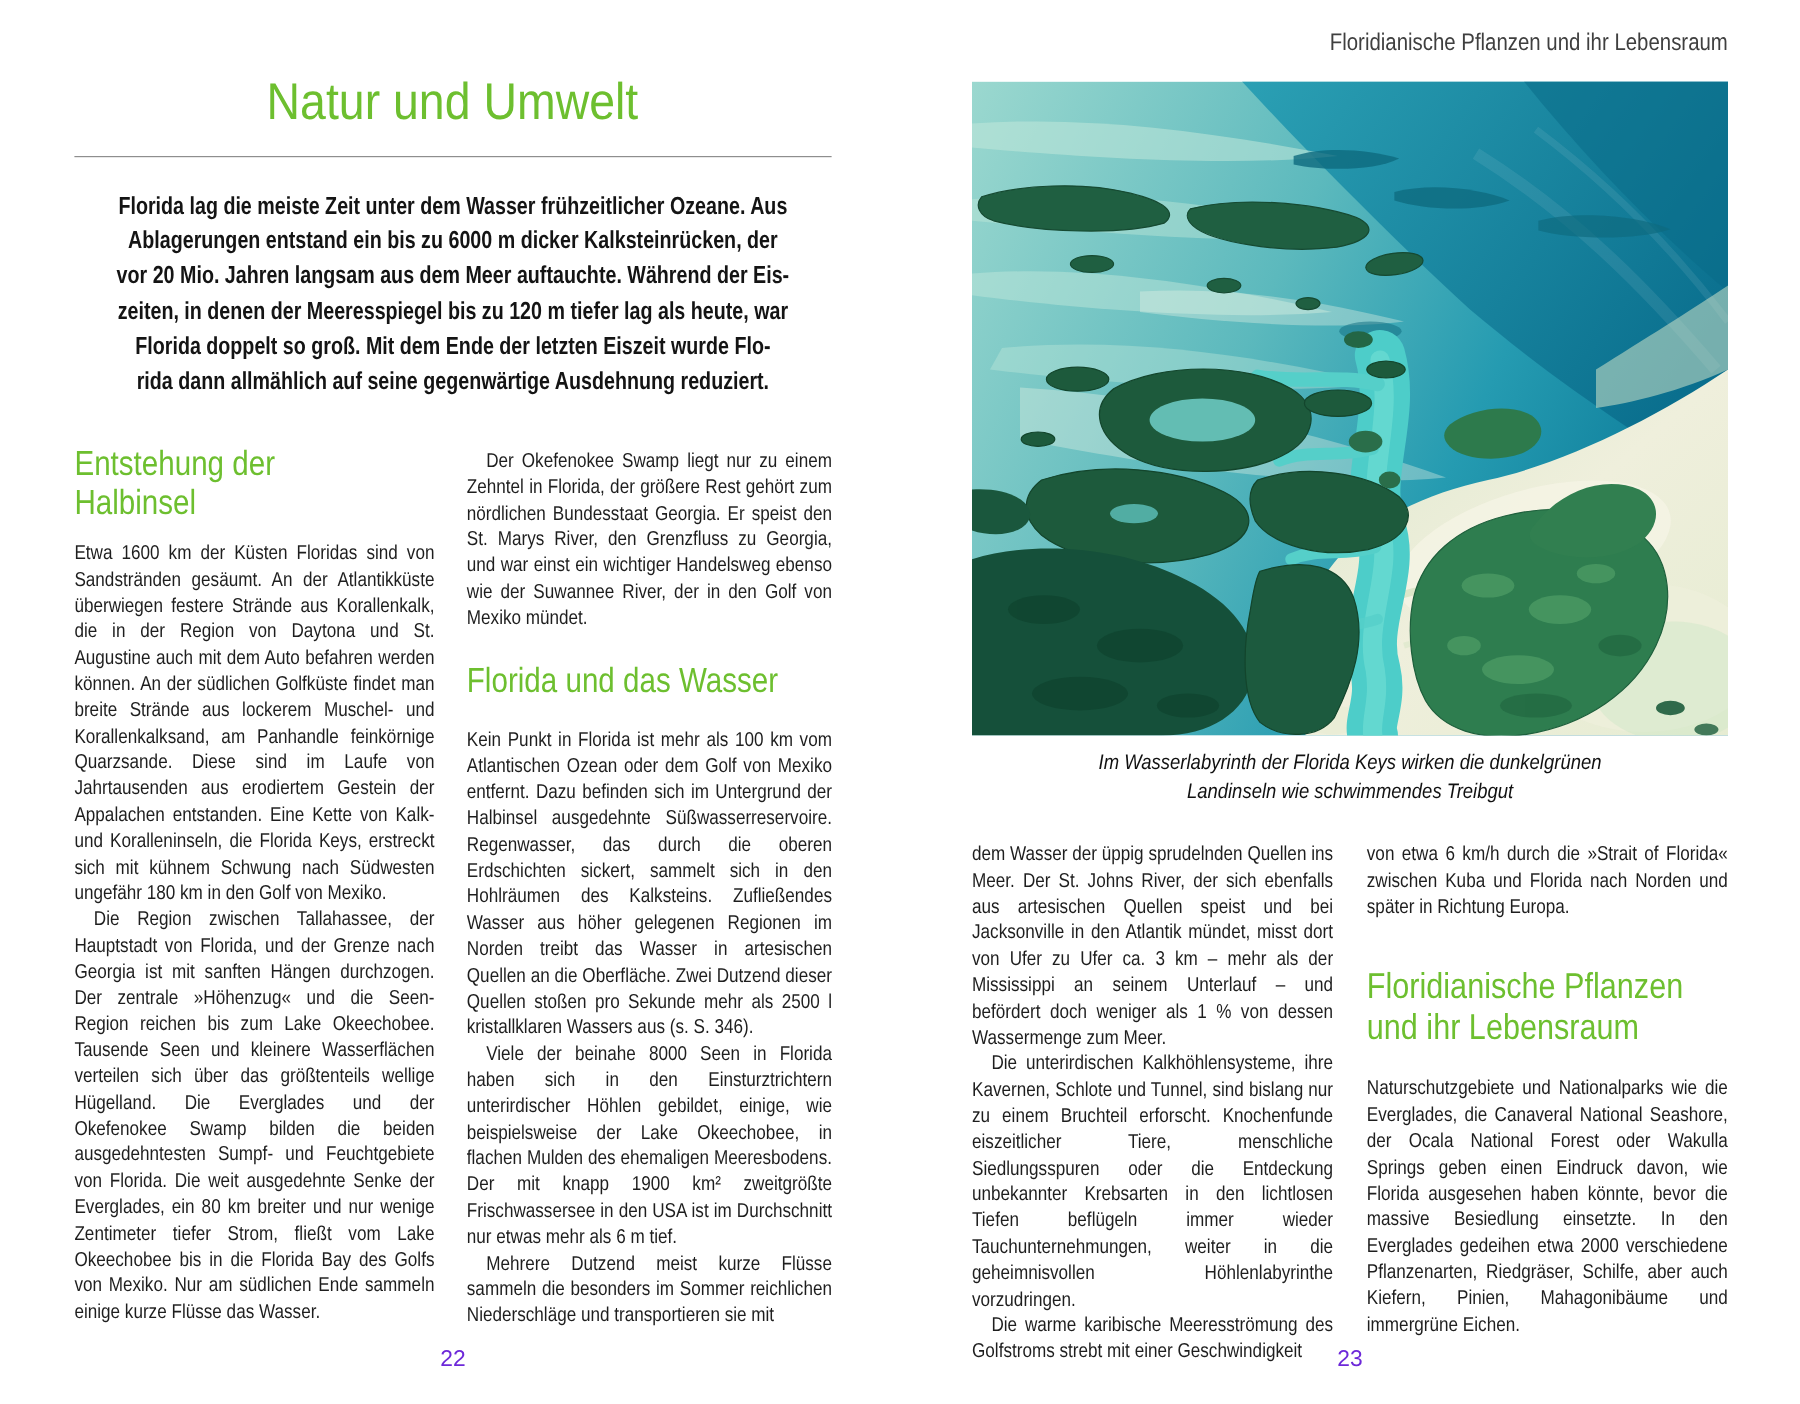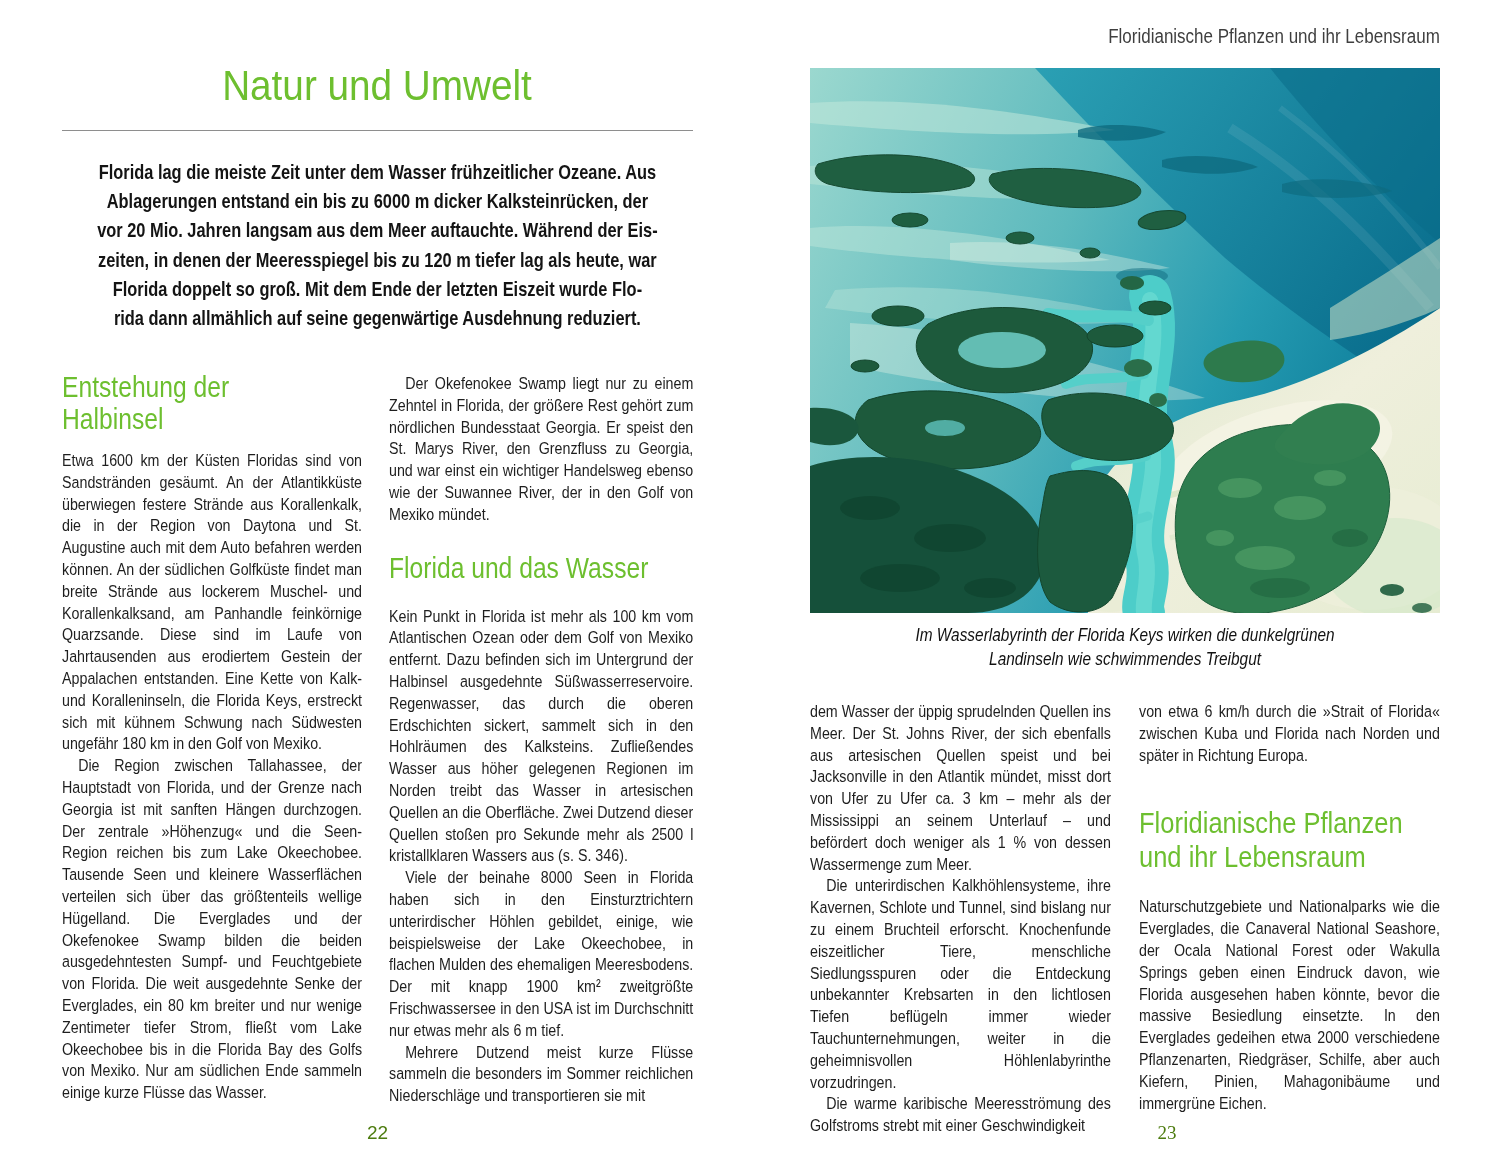--- a/index.html
+++ b/index.html
@@ -22,23 +22,23 @@
   .sec2{margin:40px 0 22px 0;}
   .sec2 div{font-size:30px;line-height:34px;color:var(--accent);font-weight:400;white-space:nowrap;}
   p.body{font-size:16.8px;line-height:21.8px;text-align:justify;margin:0;hyphens:auto;-webkit-hyphens:auto;}
   p.ind{text-indent:19px;}
   #photo{left:810px;top:68px;width:630px;height:545px;}
   #caption{left:810px;top:624px;width:716px;transform:scaleX(0.88);transform-origin:0 0;
            text-align:center;font-style:italic;font-size:17.5px;line-height:23.5px;
            white-space:pre-line;color:#111111;}
   #rhead{left:810px;top:24px;width:741px;transform:scaleX(0.85);transform-origin:0 0;
          text-align:right;font-size:20px;line-height:24px;color:#3f3f3f;}
-  .pagenum{top:1122px;text-align:center;font-size:19px;color:#4d7c0f;}
+  .pagenum{top:1122px;text-align:center;font-size:19px;color:#6d28d9;}
   #pn-left{left:62px;width:631px;}
-  #pn-right{left:852px;width:630px;font-family:Liberation Serif, serif;}
+  #pn-right{left:810px;width:630px;}
 </style>
 </head>
 <body>
 
 <div class="abs" id="title">Natur und Umwelt</div>
 <div class="abs" id="rule"></div>
 <div class="abs" id="intro">Florida lag die meiste Zeit unter dem Wasser frühzeitlicher Ozeane. Aus
 Ablagerungen entstand ein bis zu 6000 m dicker Kalksteinrücken, der
 vor 20 Mio. Jahren langsam aus dem Meer auftauchte. Während der Eis-
 zeiten, in denen der Meeresspiegel bis zu 120 m tiefer lag als heute, war

